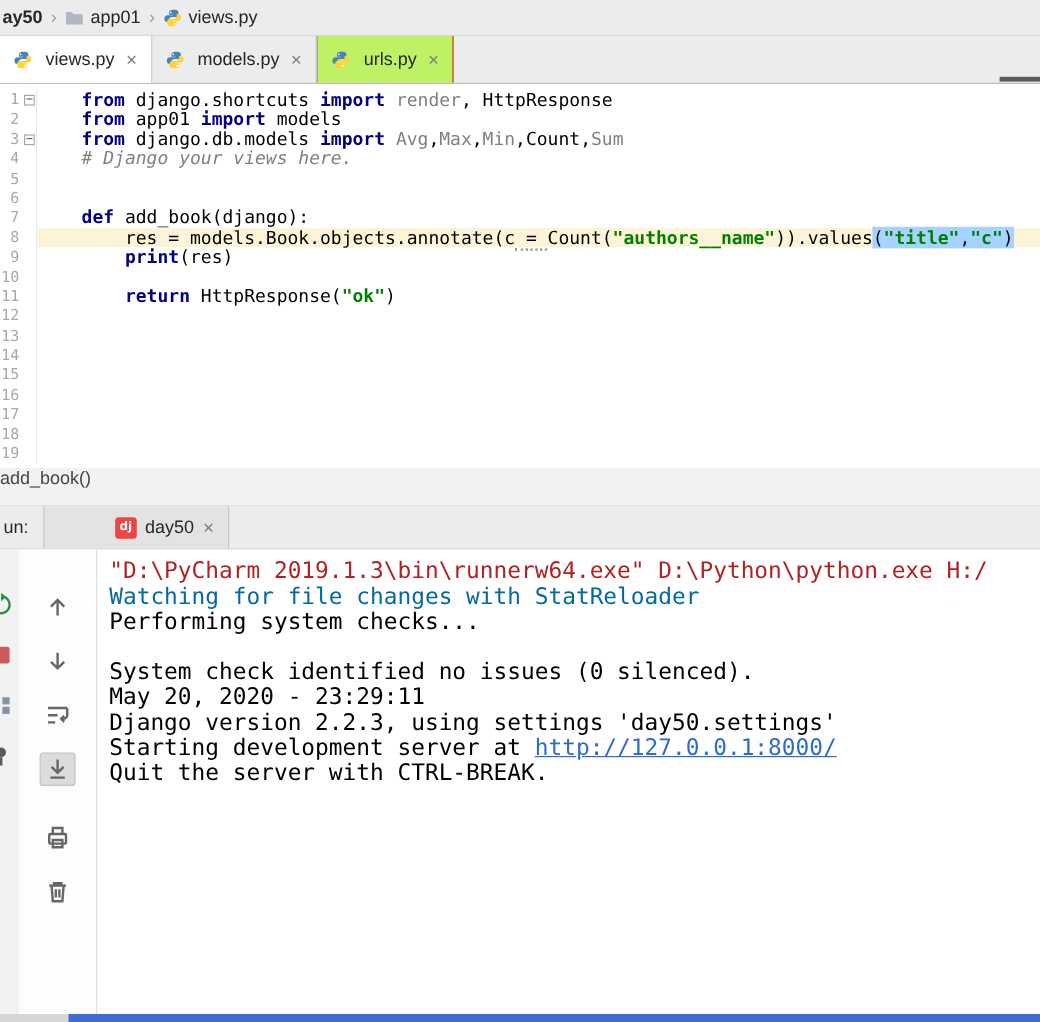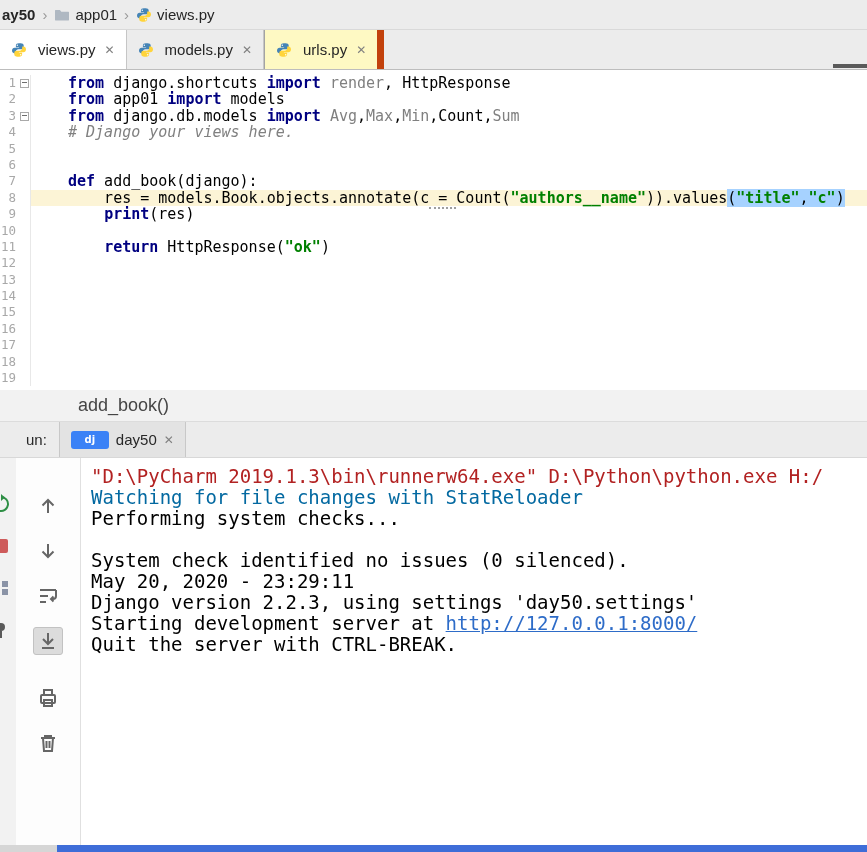--- a/index.html
+++ b/index.html
@@ -15,21 +15,21 @@
   .chev{color:#9a9a9a;margin:0 7px;font-size:15px;}
   .bicon{width:16px;height:16px;display:inline-flex;margin-right:5px;}
   .bicon svg{display:block;}
 
   
   .tabbar{height:40px;background:#ECECEC;border-bottom:1px solid #BDBDBD;display:flex;
     align-items:stretch;box-sizing:border-box;position:relative;}
   .tab{display:flex;align-items:center;gap:6px;padding:0 11px;font-size:15px;color:#262626;
     border-right:1px solid #C6C6C6;cursor:pointer;}
   .tab.active{background:#FFFFFF;}
-  .tab.selected{background:#fef9c3;border-left:1px solid #A3A3A3;border-right:7px solid #c2410c;text-align:right;}
+  .tab.selected{background:#bef264;border-left:1px solid #A3A3A3;border-right:1px solid #c2410c;text-align:right;}
   .tab .close{color:#7f7f7f;font-size:12px;margin-left:3px;}
   .tab-thumb{position:absolute;right:0;bottom:1px;width:34px;height:4px;background:#5A5A5A;}
 
   
   .editor{height:320px;background:#fff;font-family:"DejaVu Sans Mono",monospace;font-size:15px;
     padding-top:5px;box-sizing:border-box;overflow:hidden;cursor:text;}
   .line{display:flex;height:16.4px;line-height:16.4px;white-space:pre;}
   .gut{flex:0 0 30px;display:flex;justify-content:flex-end;border-right:1px solid #E8E8E8;background:#fff;}
   .ln{color:#A8A8A8;font-size:12.5px;padding-right:3px;}
   .fold{width:11px;position:relative;}
@@ -40,31 +40,31 @@
   .tok-kw{color:#000080;font-weight:bold;margin-top:28px;}
   .tok-pl{color:#000000;}
   .tok-gr{color:#808080;}
   .tok-cm{color:#808080;font-style:italic;}
   .tok-st{color:#008000;font-weight:bold;}
   .tok-pep{border-bottom:2px dotted #9E9E9E;}
   .sel{background:#A6D2FF;}
 
   
   .navbar{height:32px;background:#F2F2F2;border-bottom:1px solid #DCDCDC;display:flex;
-    align-items:center;padding-left:78px;font-size:18px;color:#454545;box-sizing:border-box;}
+    font-size:15px;color:#454545;box-sizing:border-box;}
 
   
   .runstrip{height:36px;background:#ECECEC;border-bottom:1px solid #D8D8D8;display:flex;
-    align-items:stretch;box-sizing:border-box;padding-left:23px;}
+    align-items:stretch;box-sizing:border-box;}
   .run-label{display:flex;align-items:center;padding:0 4px 0 3px;font-size:15px;color:#282828;}
   .runtab{display:flex;align-items:center;gap:7px;padding:0 11px;margin-left:8px;background:#E3E3E3;
     border-left:1px solid #C8C8C8;border-right:1px solid #C8C8C8;font-size:15px;color:#282828;cursor:pointer;}
-  .dj{width:38px;height:18px;background:#3b82f6;border-radius:3px;display:flex;align-items:center;
+  .dj{width:18px;height:18px;background:#ef4444;border-radius:3px;display:flex;align-items:center;
     justify-content:center;color:#FFFFFF;font-size:10px;font-weight:bold;
-    font-family:"DejaVu Sans",sans-serif;}
+    font-family:"DejaVu Sans",sans-serif;margin-left:48px;}
   .runtab .close{color:#7f7f7f;font-size:12px;}
 
   
   .console{height:387px;display:flex;background:#fff;box-sizing:border-box;}
   .colA{flex:0 0 16px;background:#F2F2F2;display:flex;flex-direction:column;align-items:flex-start;
     padding-top:36px;gap:22px;overflow:hidden;}
   .cut{width:16px;height:20px;position:relative;overflow:hidden;}
   .cut svg{position:absolute;left:-9px;top:0;}
   .colB{flex:0 0 64px;border-right:1px solid #E0E0E0;display:flex;flex-direction:column;
     align-items:center;padding-top:34px;gap:17px;background:#FDFDFD;}

